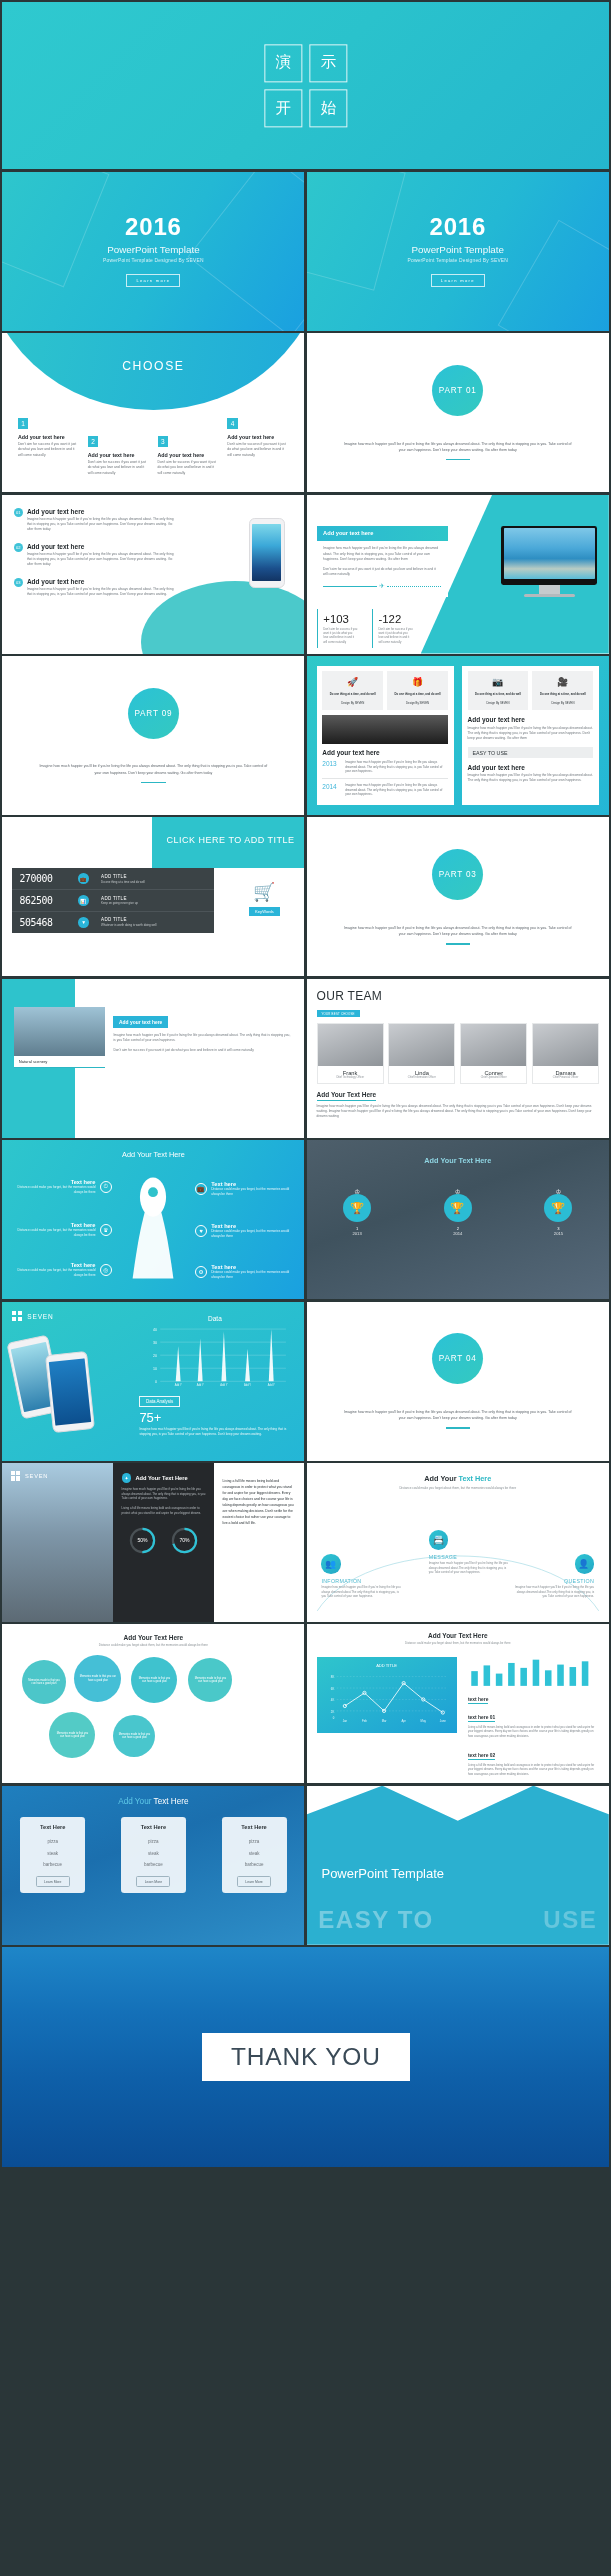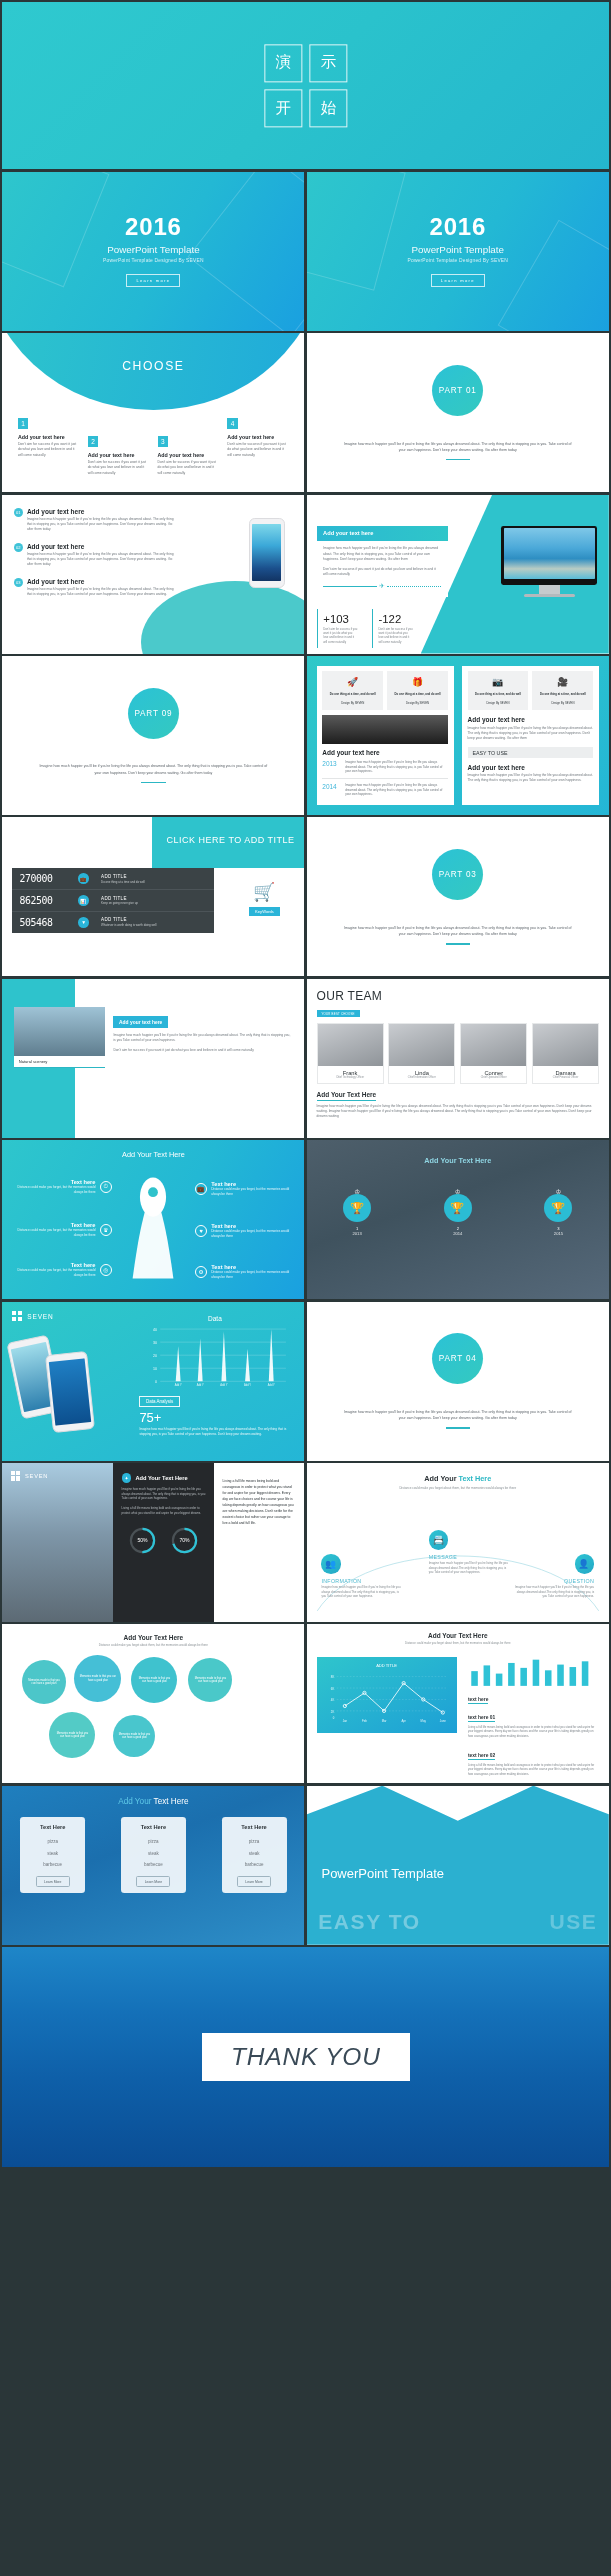--- a/index.html
+++ b/index.html
@@ -144,26 +144,26 @@
 
   
   .pr-card { width:65px; background:rgba(244,249,252,.93); border-radius:3.3px; padding:6.5px 0; text-align:center; }
   .pr-h { font-size:5.7px; font-weight:bold; color:#2b3236; margin-bottom:5.7px; }
   .pr-i { font-size:4.5px; color:#6f767c; padding:3.3px 0; }
   .pr-b { margin-top:5.7px; border:0.8px solid #9fb4c0; color:#55636c; font-size:3.4px;
           padding:2.4px 7.3px; display:inline-block; border-radius:1.6px; }
 
   
   .etu { position:relative; background:#fff; overflow:hidden; }
-  .etu-word { position:absolute; font-size:21px; font-weight:bold; color:rgba(255,255,255,.35);
+  .etu-word { position:absolute; font-size:24px; font-weight:bold; color:rgba(255,255,255,.35);
               letter-spacing:1.6px; line-height:1; }
 
   
   .ty { background:linear-gradient(180deg,#1e86c8 0%,#1470b8 30%,#0e5fa8 60%,#0a4d94 100%); }
-  .ty-box { background:#fff; padding:9.8px 29px;font-style:italic; }
+  .ty-box { background:#fff; padding:9.8px 29px; }
   .ty-t { font-size:24.5px; color:#3a4a57; letter-spacing:0.8px; font-weight:300; }
 </style>
 </head>
 <body>
 
 <div class="sheet">
 
   <div class="row">
     <div class="slide s-cover">
       <div class="grid4">

